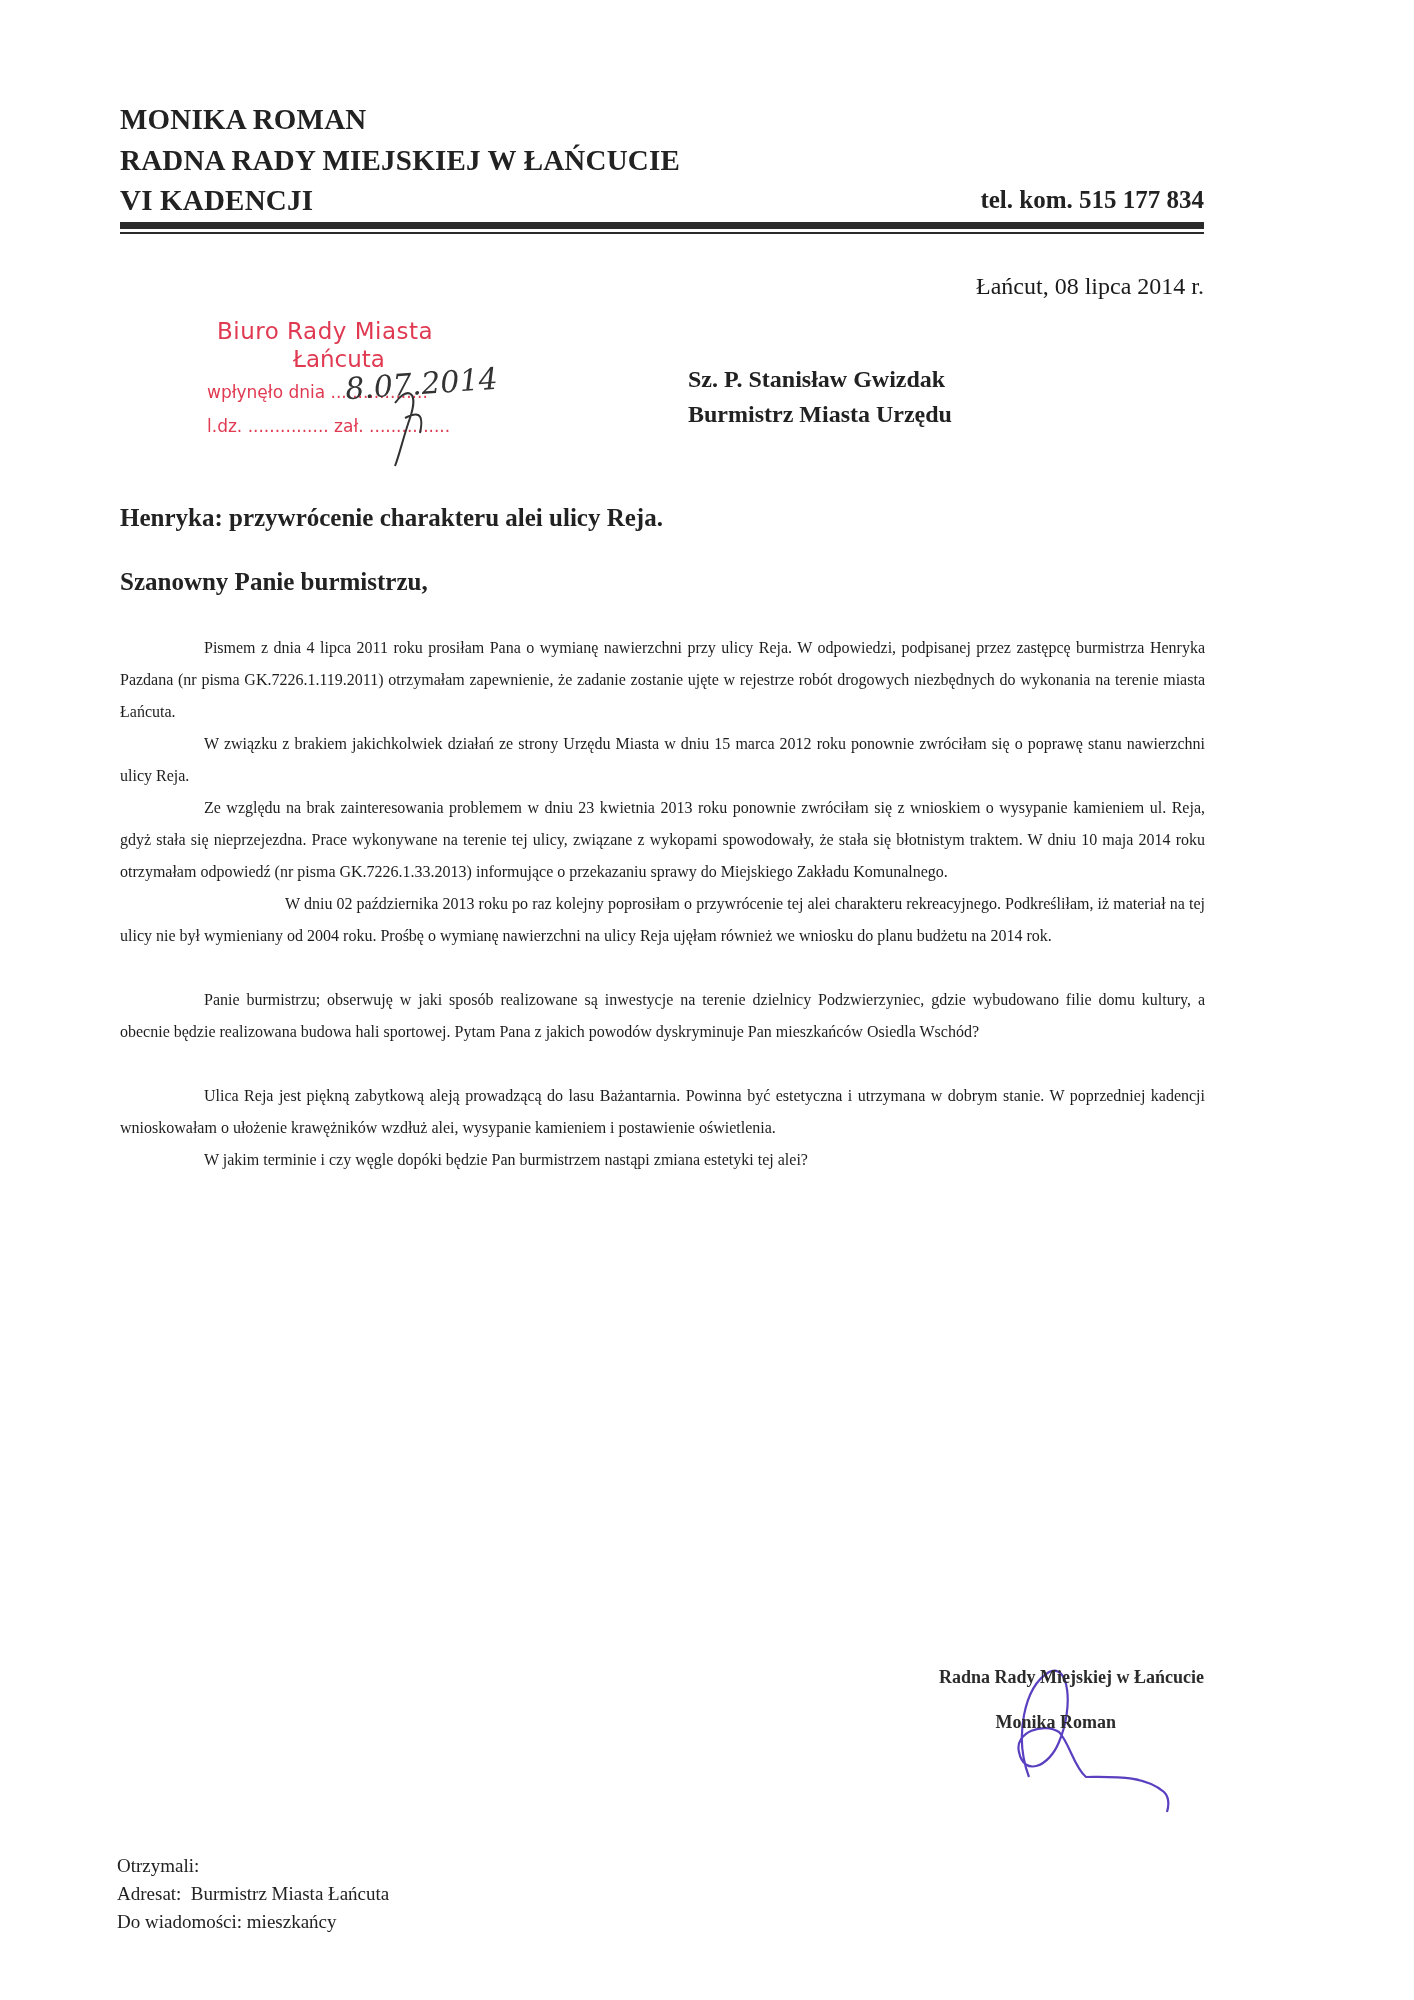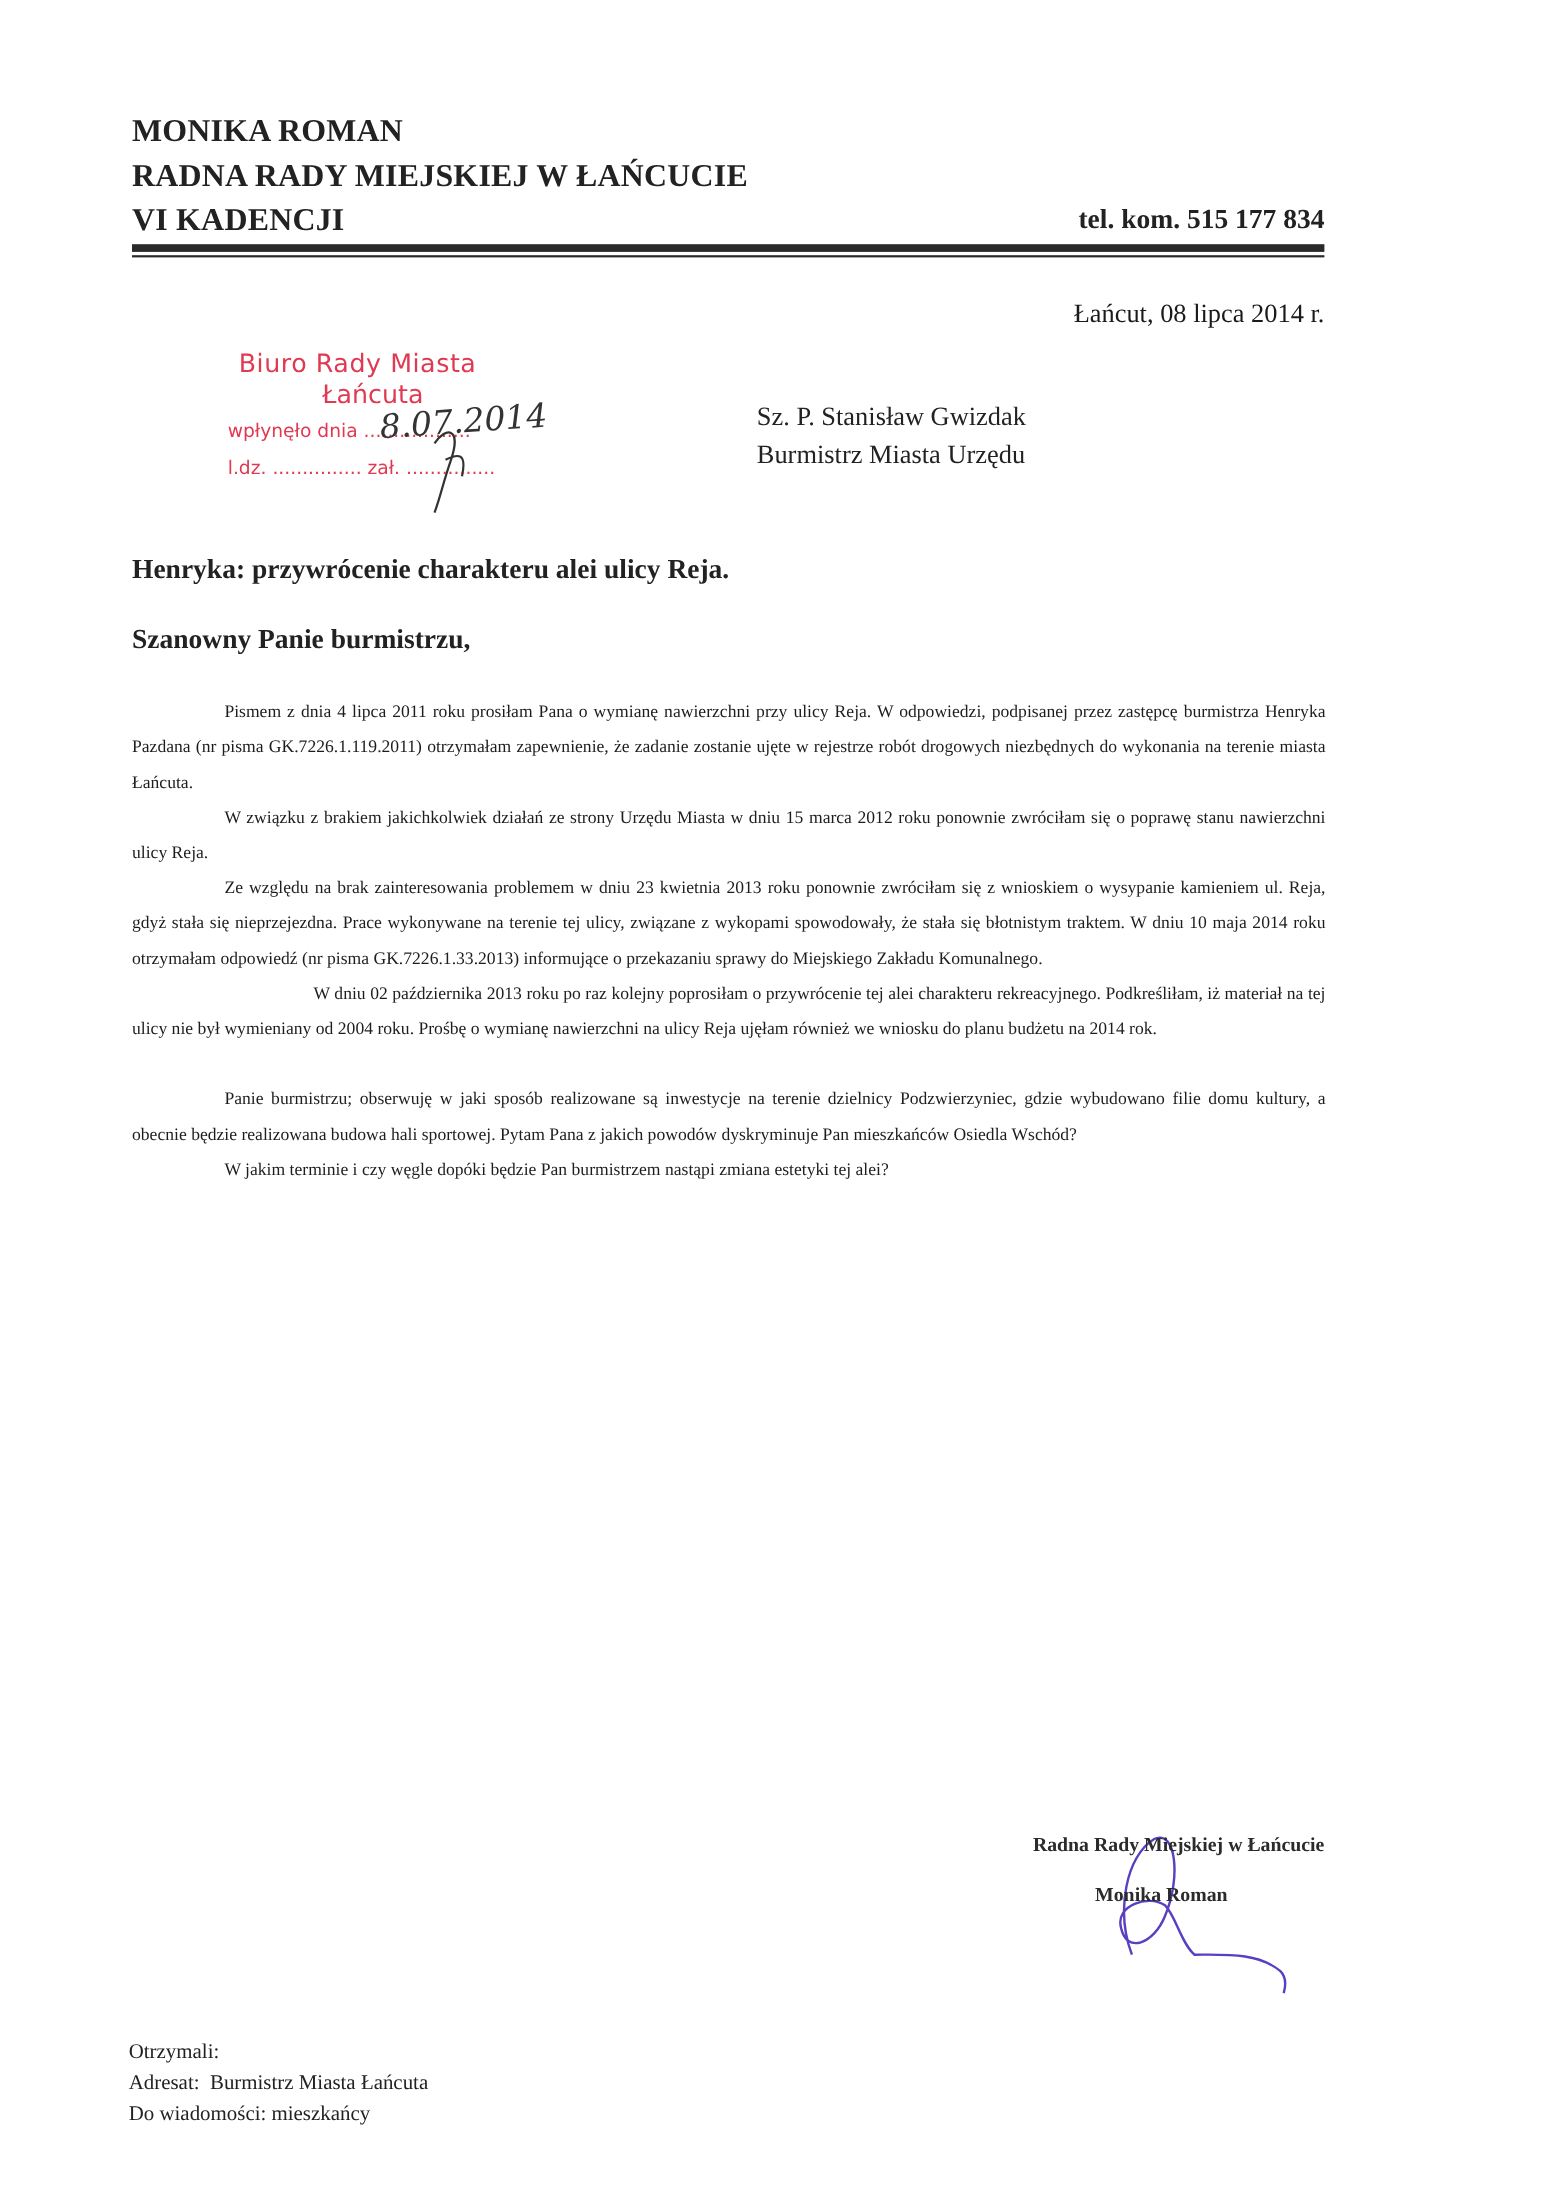--- a/index.html
+++ b/index.html
@@ -18,21 +18,21 @@
   .date { top: 273px; right: 210px; font-family: "Liberation Serif", serif; font-size: 24px; }
 
   .stamp { left: 205px; top: 318px; width: 290px; height: 140px; }
   .stamp .s1 { position:absolute; left: 12px; top: 0px; font-family: "DejaVu Sans", sans-serif; font-size: 23px; color: #e03a52; letter-spacing: 0.5px; }
   .stamp .s2 { position:absolute; left: 88px; top: 28px; font-family: "DejaVu Sans", sans-serif; font-size: 23px; color: #e03a52; }
   .stamp .s3 { position:absolute; left: 2px; top: 64px; font-family: "DejaVu Sans", sans-serif; font-size: 17px; color: #e03a52; }
   .stamp .s4 { position:absolute; left: 2px; top: 98px; font-family: "DejaVu Sans", sans-serif; font-size: 17px; color: #e03a52; }
   .stamp .hw { position:absolute; left: 140px; top: 48px; font-family: "DejaVu Serif", serif; font-style: italic; font-size: 30px; color: #333; transform: rotate(-4deg); }
   .stamp svg { position:absolute; left: 0; top: 0; }
 
-  .recip { left: 688px; font-family: "Liberation Serif", serif; font-weight: normal; font-size: 24px; color: #222; }
+  .recip { left: 688px; font-family: "Liberation Serif", serif; font-weight: bold; font-size: 24px; color: #222; }
   .recip1 { top: 366px; }
   .recip2 { top: 401px; }
 
   .subject { left: 120px; top: 504px; font-family: "Liberation Serif", serif; font-weight: bold; font-size: 25px; color: #222; }
   .salute { left: 120px; top: 568px; font-family: "Liberation Serif", serif; font-weight: bold; font-size: 25px; color: #222; }
 
   .body { left: 120px; width: 1085px; top: 632px; font-family: "Liberation Serif", serif; font-size: 16px; line-height: 32px; text-align: justify; color: #1d1d1d; }
   .body p { margin: 0; text-indent: 84px; }
   .body p.indent2 { text-indent: 165px; }
   .body p.bold { font-weight: bold; }
@@ -73,20 +73,21 @@
 
 <div class="abs subject">Henryka: przywrócenie charakteru alei ulicy Reja.</div>
 <div class="abs salute">Szanowny Panie burmistrzu,</div>
 
 <div class="abs body">
   <p>Pismem z dnia 4 lipca 2011 roku prosiłam Pana o wymianę nawierzchni przy ulicy Reja. W odpowiedzi, podpisanej przez zastępcę burmistrza Henryka Pazdana (nr pisma GK.7226.1.119.2011) otrzymałam zapewnienie, że zadanie zostanie ujęte w rejestrze robót drogowych niezbędnych do wykonania na terenie miasta Łańcuta.</p>
   <p>W związku z brakiem jakichkolwiek działań ze strony Urzędu Miasta w dniu 15 marca 2012 roku ponownie zwróciłam się o poprawę stanu nawierzchni ulicy Reja.</p>
   <p>Ze względu na brak zainteresowania problemem w dniu 23 kwietnia 2013 roku ponownie zwróciłam się z wnioskiem o wysypanie kamieniem ul. Reja, gdyż stała się nieprzejezdna. Prace wykonywane na terenie tej ulicy, związane z wykopami spowodowały, że stała się błotnistym traktem. W dniu 10 maja 2014 roku otrzymałam odpowiedź (nr pisma GK.7226.1.33.2013) informujące o przekazaniu sprawy do Miejskiego Zakładu Komunalnego.</p>
   <p class="indent2">W dniu 02 października 2013 roku po raz kolejny poprosiłam o przywrócenie tej alei charakteru rekreacyjnego. Podkreśliłam, iż materiał na tej ulicy nie był wymieniany od 2004 roku. Prośbę o wymianę nawierzchni na ulicy Reja ujęłam również we wniosku do planu budżetu na 2014 rok.</p>
   <p class="gap">Panie burmistrzu; obserwuję w jaki sposób realizowane są inwestycje na terenie dzielnicy Podzwierzyniec, gdzie wybudowano filie domu kultury, a obecnie będzie realizowana budowa hali sportowej. Pytam Pana z jakich powodów dyskryminuje Pan mieszkańców Osiedla Wschód?</p>
+  <p class="gap">Ulica Reja jest piękną zabytkową aleją prowadzącą do lasu Bażantarnia. Powinna być estetyczna i utrzymana w dobrym stanie. W poprzedniej kadencji wnioskowałam o ułożenie krawężników wzdłuż alei, wysypanie kamieniem i postawienie oświetlenia.</p>
   <p>W jakim terminie i czy węgle dopóki będzie Pan burmistrzem nastąpi zmiana estetyki tej alei?</p>
 </div>
 
 <div class="abs sig">
   <svg width="380" height="200">
     <path d="M205 150 C 190 110, 200 60, 225 45 C 245 35, 250 80, 235 115 C 225 140, 200 150, 195 125 C 190 105, 220 95, 235 105 C 245 115, 250 140, 262 150 C 290 150, 320 148, 340 165 C 345 170, 345 178, 343 185" stroke="#5a3fc0" stroke-width="2.2" fill="none"></path>
   </svg>
   <span class="l1">Radna Rady Miejskiej w Łańcucie</span>
   <span class="l2">Monika Roman</span>
 </div>

